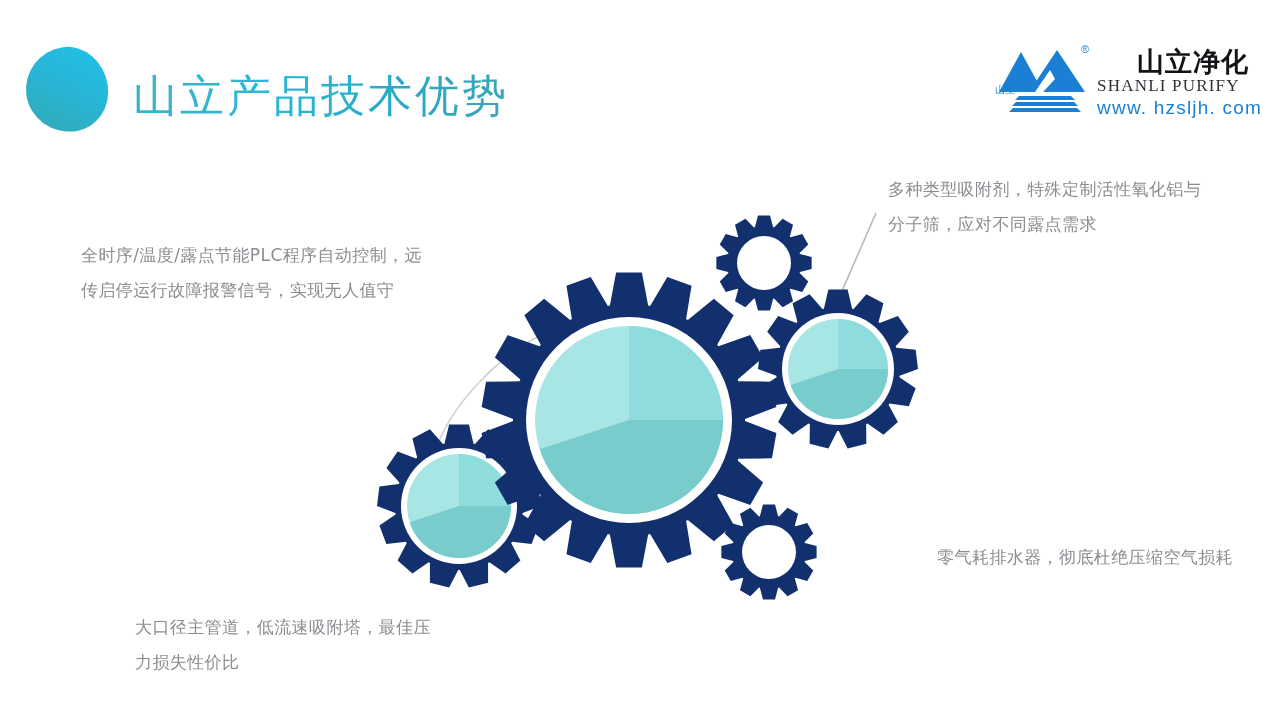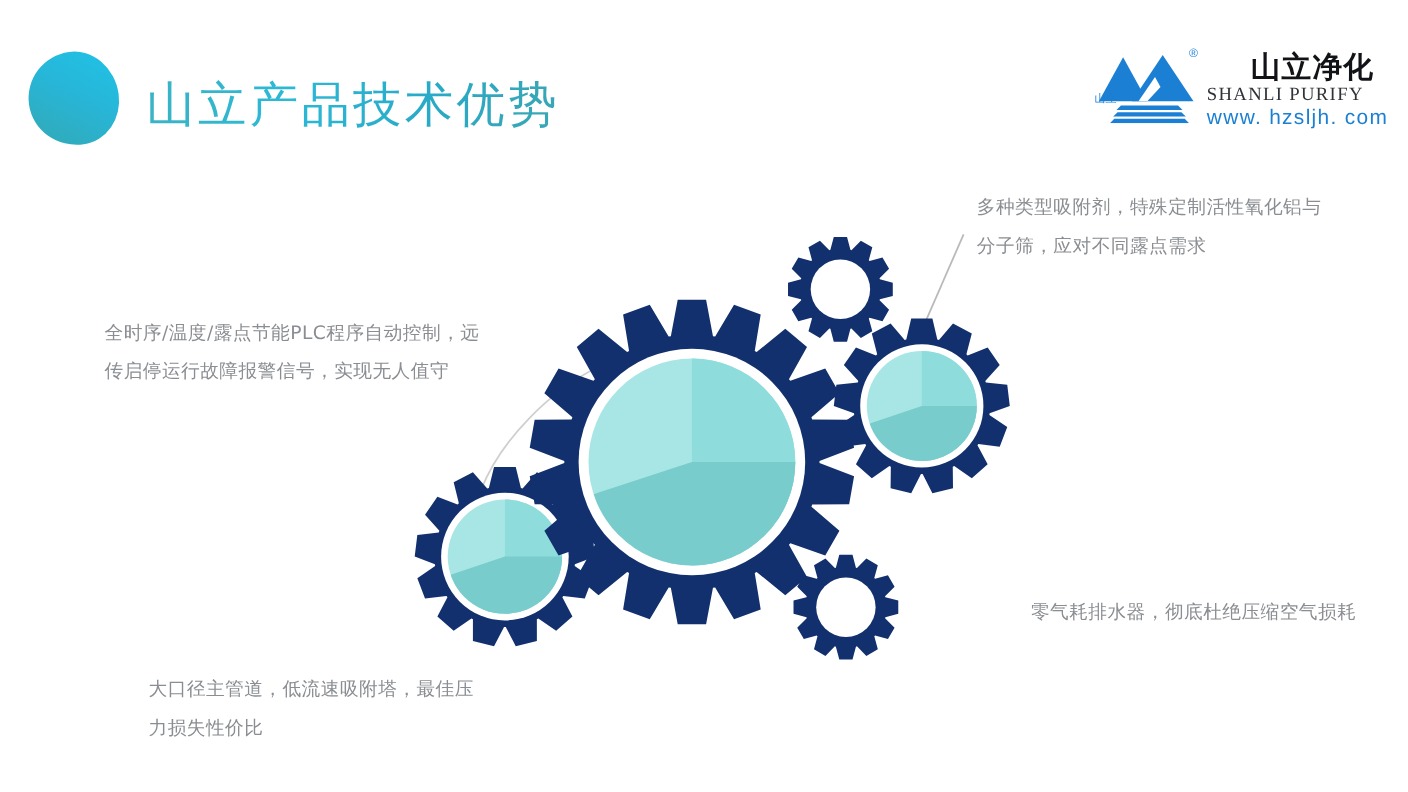--- a/index.html
+++ b/index.html
@@ -119,21 +119,21 @@
   
   .callout {
     position: absolute;
     color: #8a8d91;
     font-size: 17px;
     line-height: 2.05;
     letter-spacing: 0.4px;
     font-family: "DejaVu Sans", "Liberation Sans", sans-serif;
   }
   #callout-top-right  { left: 888px; top: 148px; width: 330px; margin-top: 24px; }
-  #callout-left-top   { left: 95px;  top: 238px; width: 350px; margin-top: 48px; }
+  #callout-left-top   { left: 81px;  top: 238px; width: 350px; }
   #callout-bottom-right { left: 913px; top: 540px; width: 320px; text-align: right; }
   #callout-bottom-left  { left: 135px; top: 610px; width: 300px; }
 
   
   #gear-stage {
     position: absolute;
     left: 0; top: 0;
     width: 1280px;
     height: 720px;
     pointer-events: none;

